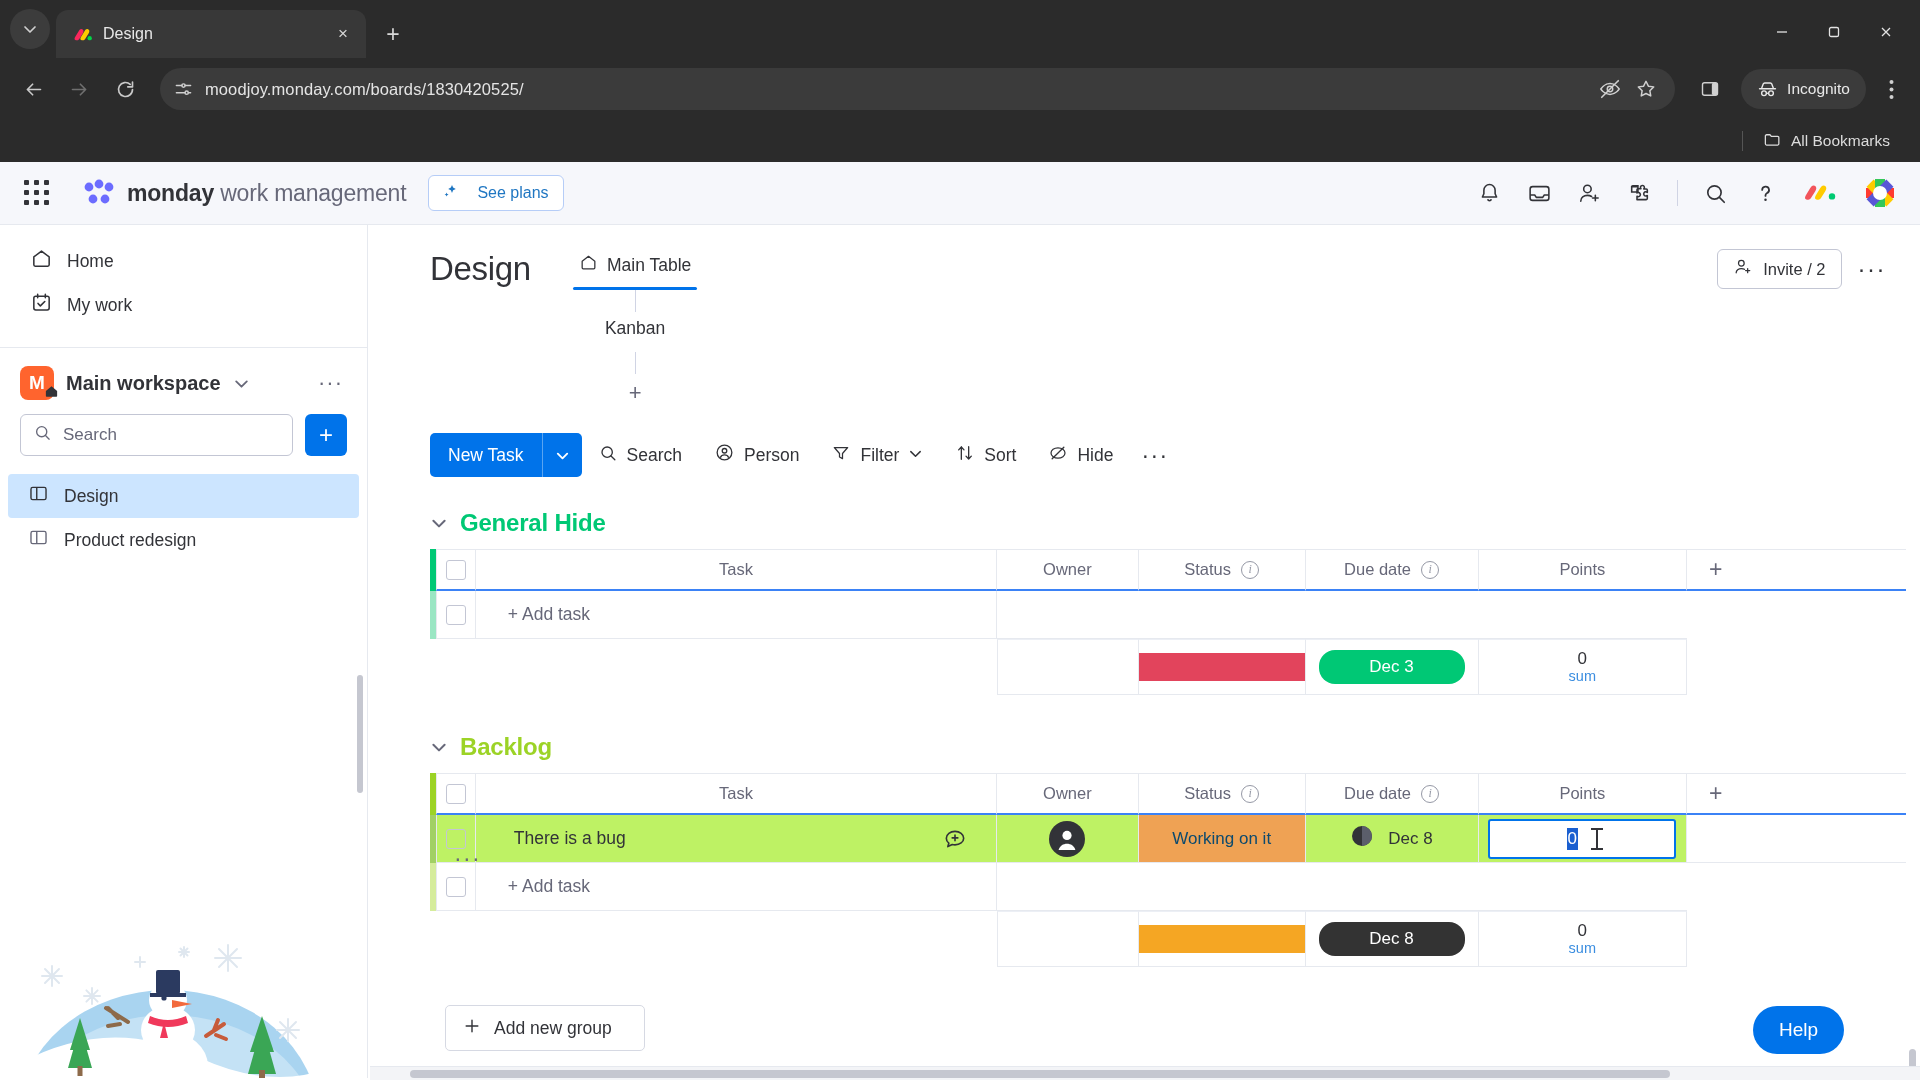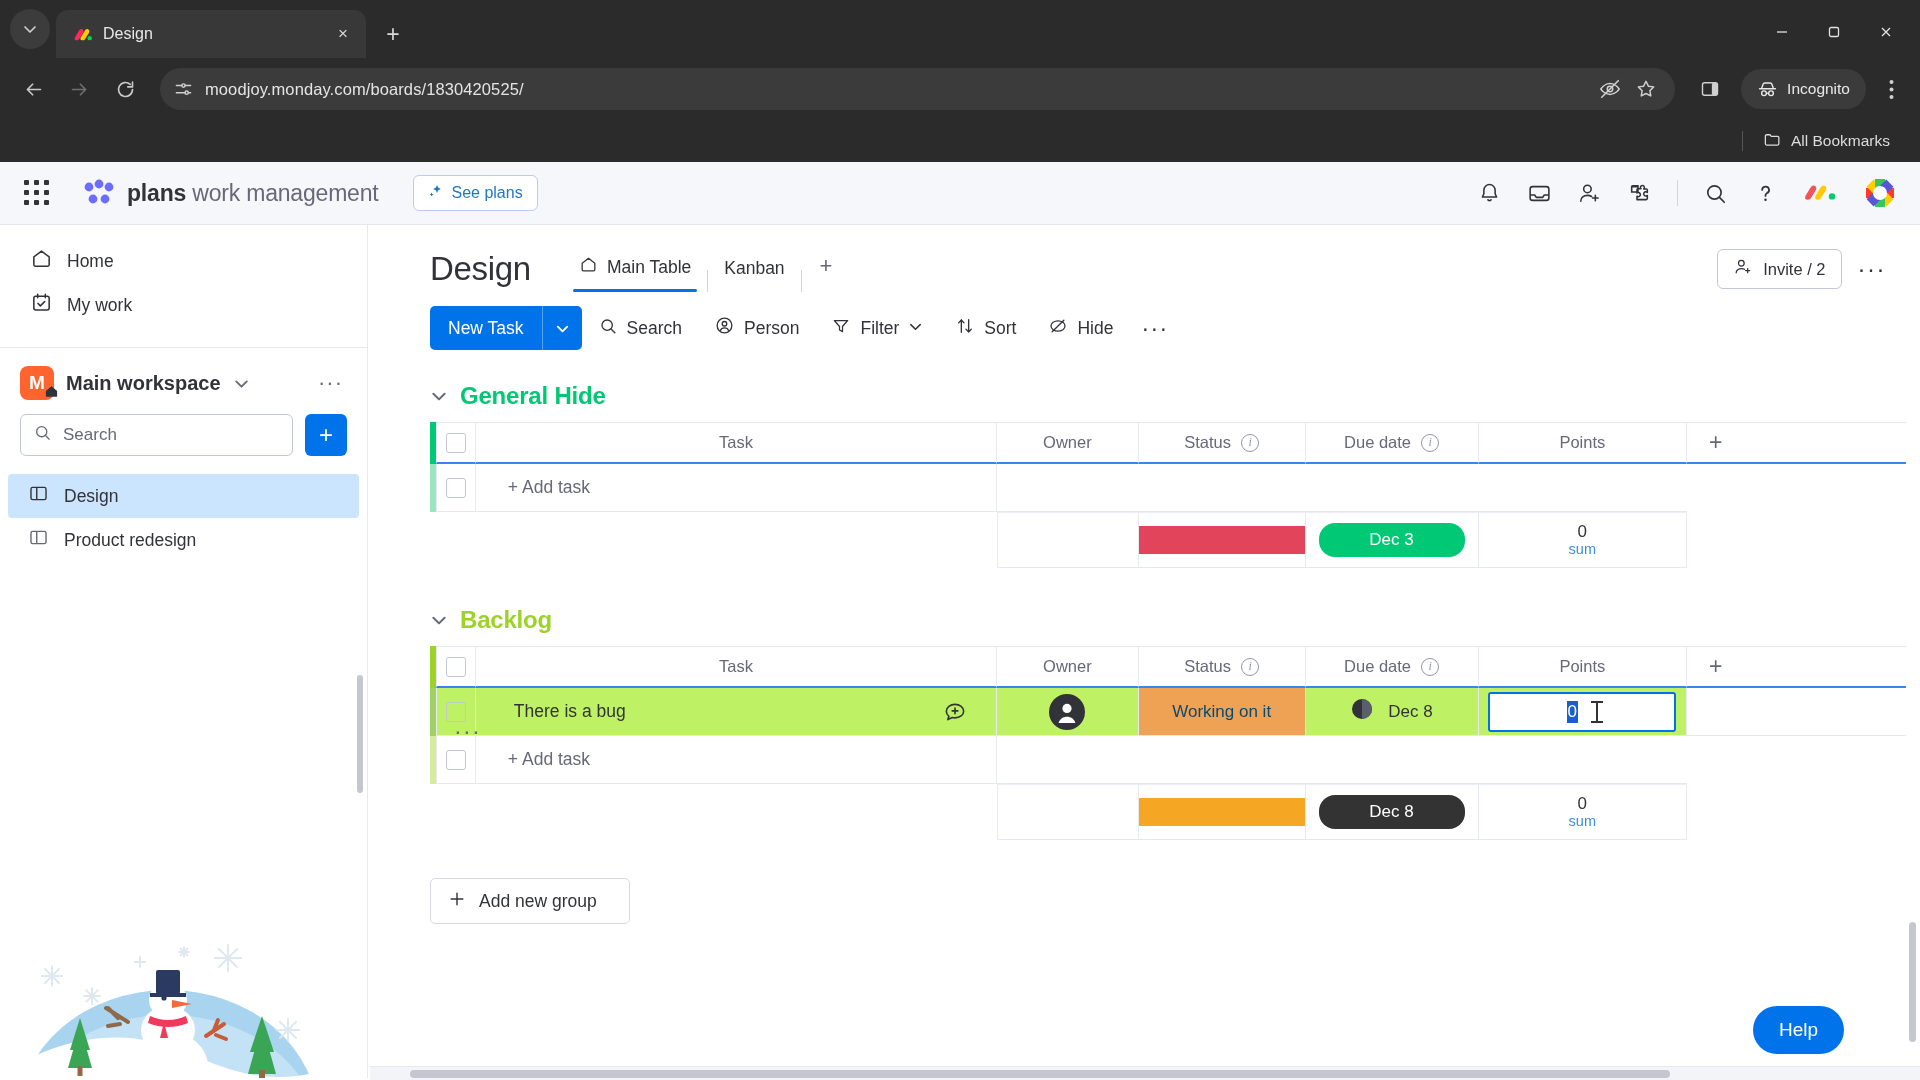--- a/index.html
+++ b/index.html
@@ -58,22 +58,22 @@
     display:flex; align-items:center; padding:0 22px 0 22px; gap:0; flex:none;
   }
   .grid-apps { width:30px; height:30px; display:grid; grid-template-columns:repeat(3,1fr); gap:3.5px; padding:2px; }
   .grid-apps i { width:5px; height:5px; border-radius:1px; background:#323338; display:block; }
   .logo-wrap { display:flex; align-items:center; gap:11px; margin-left:30px; }
   .logo-dots { width:34px; height:30px; position:relative; }
   .brand { font-size:23px; color:#323338; letter-spacing:-.2px; }
   .brand b { font-weight:bold; }
   .brand span { color:#676879; }
   .see-plans {
-    margin-left:35px; height:36px; border:1px solid #b6cdf7; border-radius:6px;
-    display:flex; align-items:center; gap:7px; padding:0 14px; color:#1f76c2; font-size:16px; background:#fff;
+    margin-left:22px; height:36px; border:1px solid #b6cdf7; border-radius:6px;
+    display:flex; align-items:center; gap:18px; padding:0 14px; color:#1f76c2; font-size:16px; background:#fff;
   }
   .hdr-right { margin-left:auto; display:flex; align-items:center; gap:25px; }
   .hdr-ic { color:#323338; display:flex; align-items:center; justify-content:center; }
   .hdr-sep { width:1px; height:26px; background:#d0d4e4; }
   .avatar-mini { width:34px; height:34px; }
   .avatar-rainbow { width:36px; height:36px; }
 
   .body-row { flex:1; display:flex; min-height:0; position:relative; }
 
   
@@ -95,21 +95,21 @@
   .board-list { margin-top:12px; }
   .board-item { height:44px; display:flex; align-items:center; gap:15px; padding:0 20px; color:#323338; font-size:17.5px; margin:0 8px; border-radius:4px; }
   .board-item.active { background:#cce5ff; }
   .side-scroll { position:absolute; right:4px; top:450px; width:6px; height:118px; background:#c5c7d0; border-radius:3px; }
   .snow-art { position:absolute; left:0; bottom:0; width:340px; height:160px; overflow:hidden; }
 
   
   .main { flex:1; min-width:0; background:#fff; display:flex; flex-direction:column; position:relative; }
   .board-head { padding:22px 28px 0 62px; display:flex; align-items:flex-start; }
   .board-title { font-size:33px; color:#323338; letter-spacing:-.3px; line-height:1; padding-top:5px; }
-  .tabs { display:flex; align-items:flex-end; margin-left:32px; }
+  .tabs { display:flex; align-items:center; margin-left:32px;flex-direction:column; }
   .tabitem { display:flex; align-items:center; gap:9px; padding:6px 16px 13px 16px; font-size:17.5px; color:#323338; position:relative; }
   .tabitem.active { color:#323338; }
   .tabitem.active::after { content:""; position:absolute; left:10px; right:10px; bottom:0; height:3px; background:#0073ea; border-radius:2px; }
   .tab-sep { width:1px; height:22px; background:#d0d4e4; }
   .tab-plus { padding:6px 18px 13px 18px; font-size:22px; color:#676879; }
   .head-right { margin-left:auto; display:flex; align-items:center; gap:16px; padding-top:2px; }
   .invite-btn { height:40px; border:1px solid #c3c6d4; border-radius:6px; display:flex; align-items:center; gap:10px; padding:0 15px; color:#323338; font-size:16.5px; }
   .head-dots { font-size:24px; color:#323338; letter-spacing:1.5px; padding-right:6px; }
 
   .board-toolbar { display:flex; align-items:center; gap:0; padding:14px 12px 16px 62px; }
@@ -341,21 +341,21 @@
       <span class="logo-dots">
         <svg width="34" height="30" viewBox="0 0 34 30">
           <circle cx="7" cy="9" r="4.4" fill="#6c6cff"></circle>
           <circle cx="17" cy="6" r="4.4" fill="#6c6cff"></circle>
           <circle cx="27" cy="9" r="4.4" fill="#6c6cff"></circle>
           <circle cx="11" cy="21" r="4.4" fill="#6c6cff"></circle>
           <circle cx="23" cy="21" r="4.4" fill="#6c6cff"></circle>
         </svg>
       </span>
       <span class="brand">
-        <b>plans</b><span> work management</span>
+        <b>monday</b><span> work management</span>
       </span>
     </div>
     <div class="see-plans">
       <span>
         <svg width="16" height="16" viewBox="0 0 16 16">
             <path d="M9 2l1.1 2.6L12.8 6l-2.7 1.2L9 10 7.9 7.2 5.2 6l2.7-1.4z" fill="#1f76c2"></path>
             <path d="M3.6 9.6l.6 1.4 1.4.6-1.4.6-.6 1.4-.6-1.4L1.6 11.6l1.4-.6z" fill="#1f76c2"></path>
           </svg>
       </span>
       <span>See plans</span>
@@ -959,21 +959,21 @@
               <td>
                     <div class="sum-cell" style="border-right:none;background:transparent;border-bottom:none;border-top:none"></div>
                   </td>
             </tr>
           </tbody>
             </table>
 
           <div class="row-dots" style="top:128px">···</div>
         </div>
 
-        <div class="addgroup" style="margin-left:0">
+        <div class="addgroup" style="margin-left:15px">
           <span>
             <svg width="20" height="20" viewBox="0 0 24 24">
                 <path d="M12 5v14M5 12h14" stroke="#323338" stroke-width="1.7" stroke-linecap="round"></path>
               </svg>
           </span>
           <span>Add new group</span>
         </div>
 
         <div class="v-scroll"></div>
       </div>

